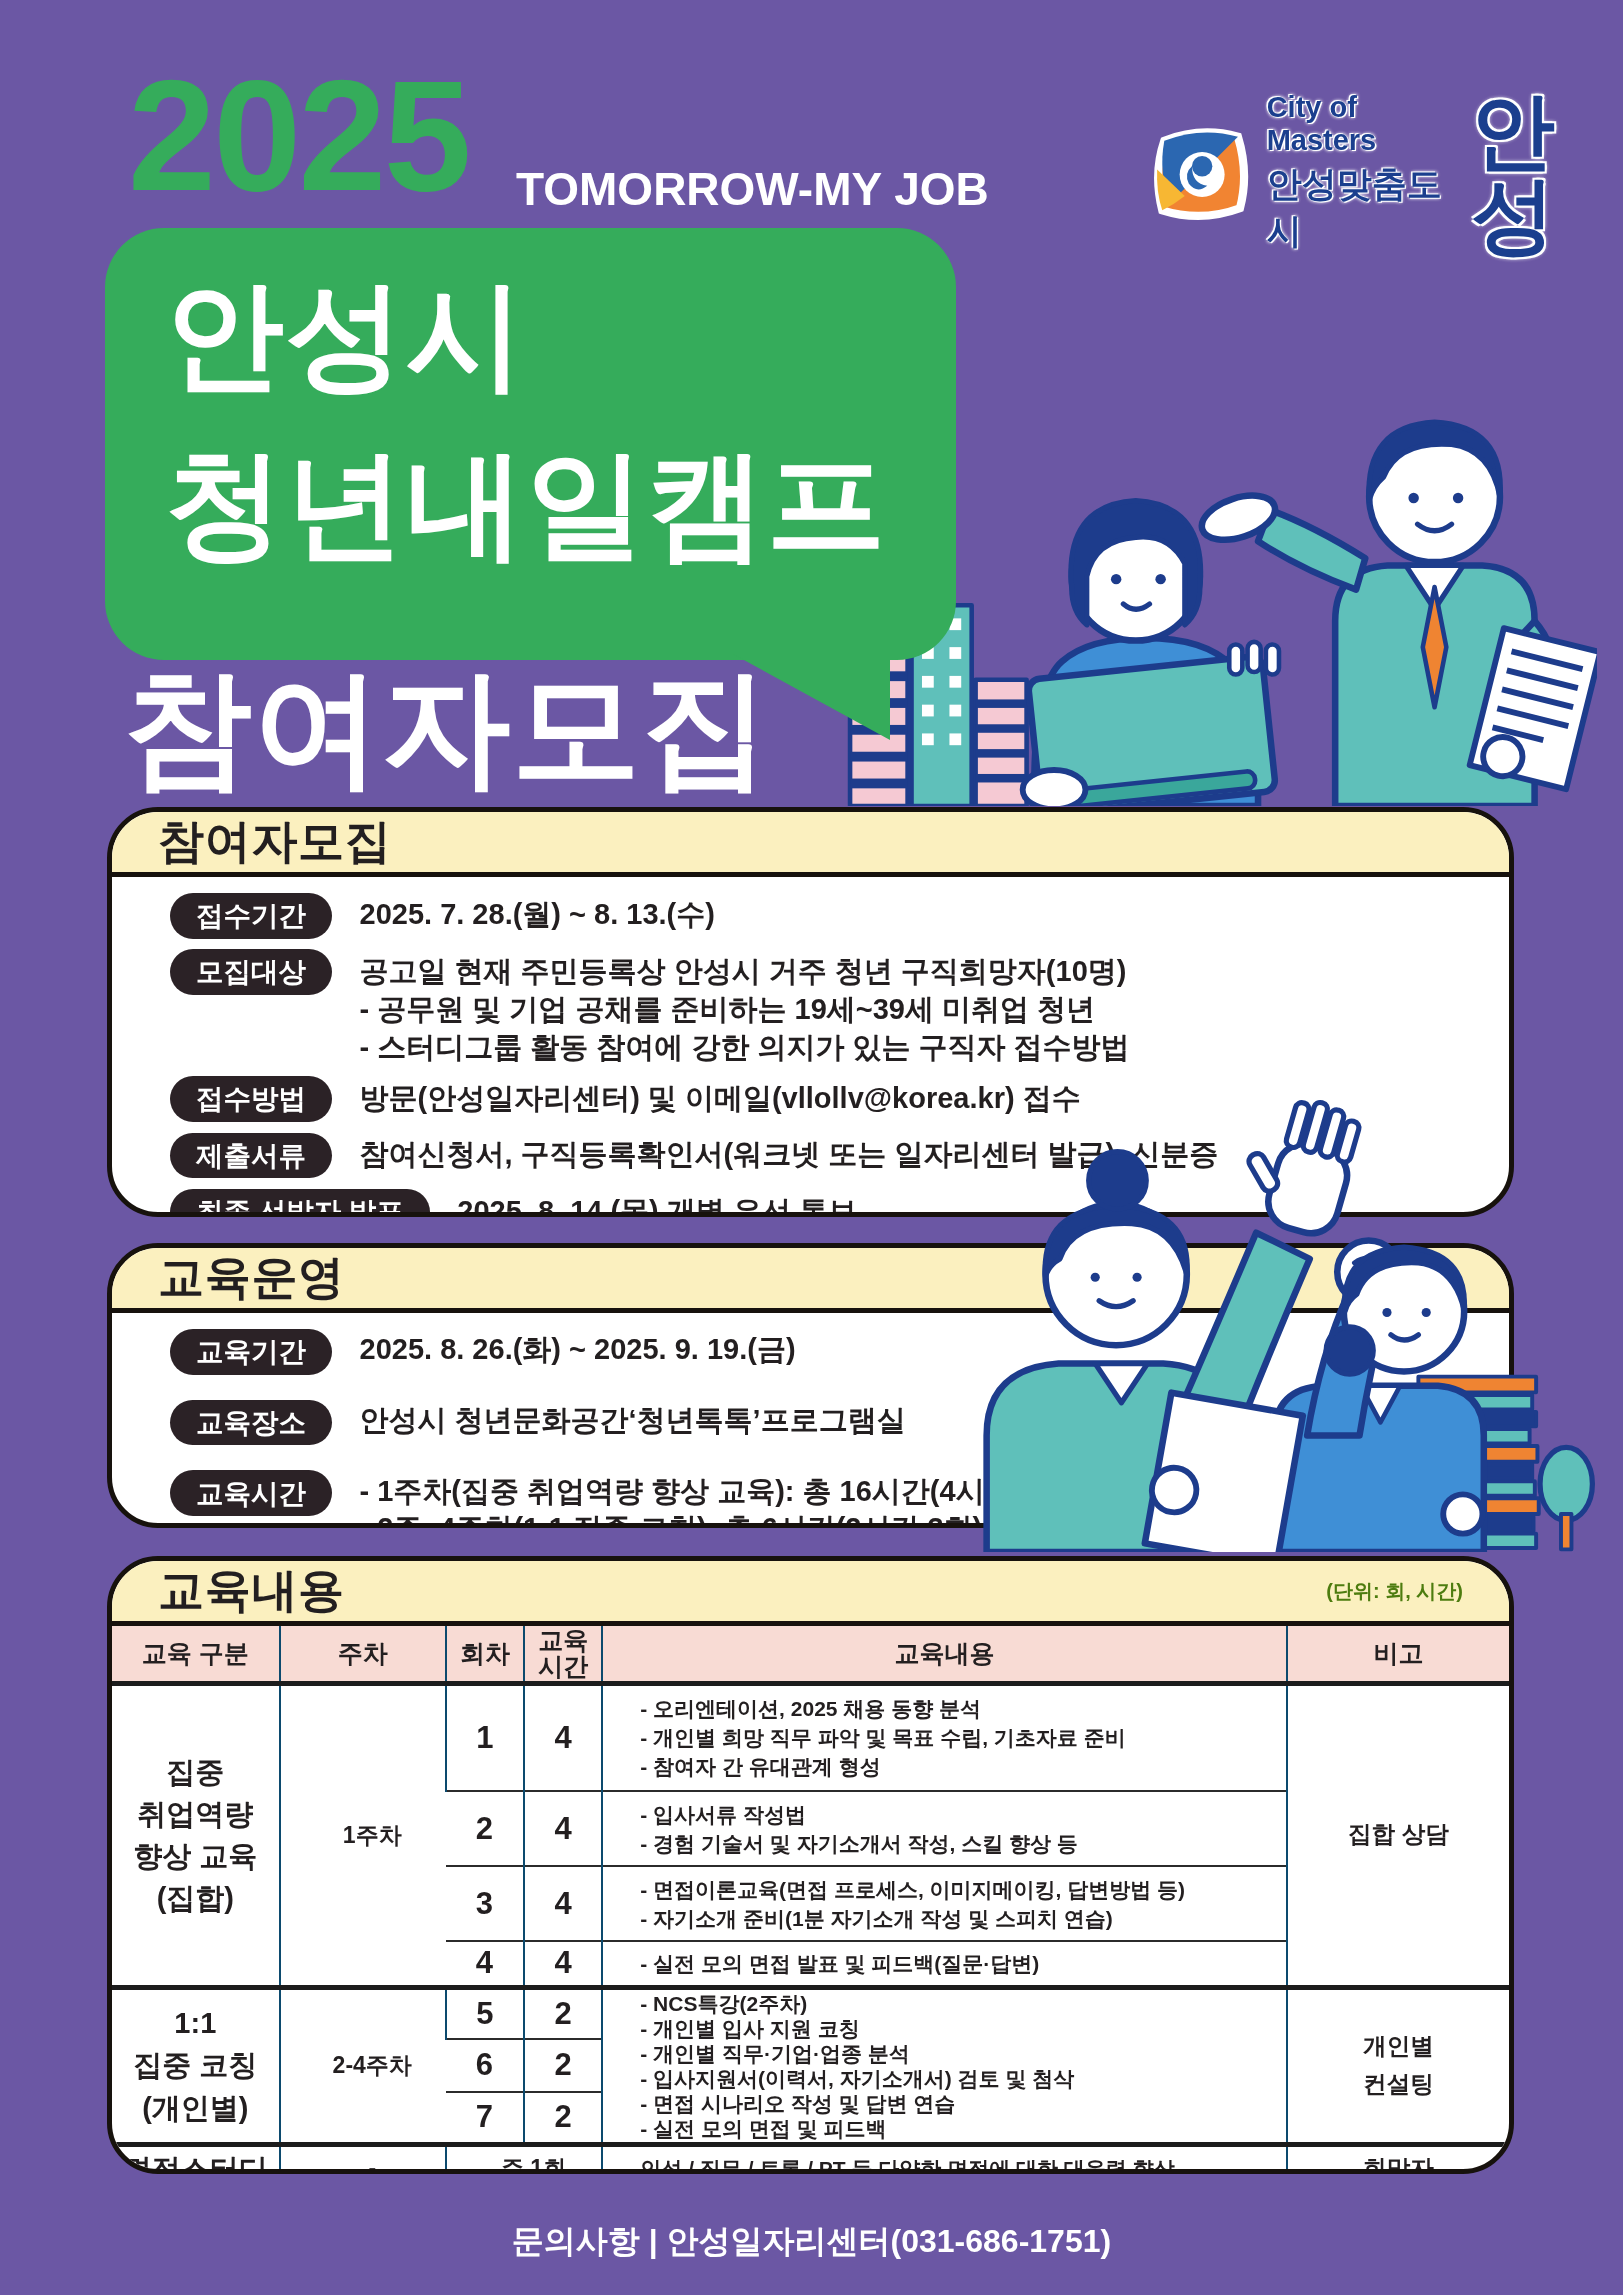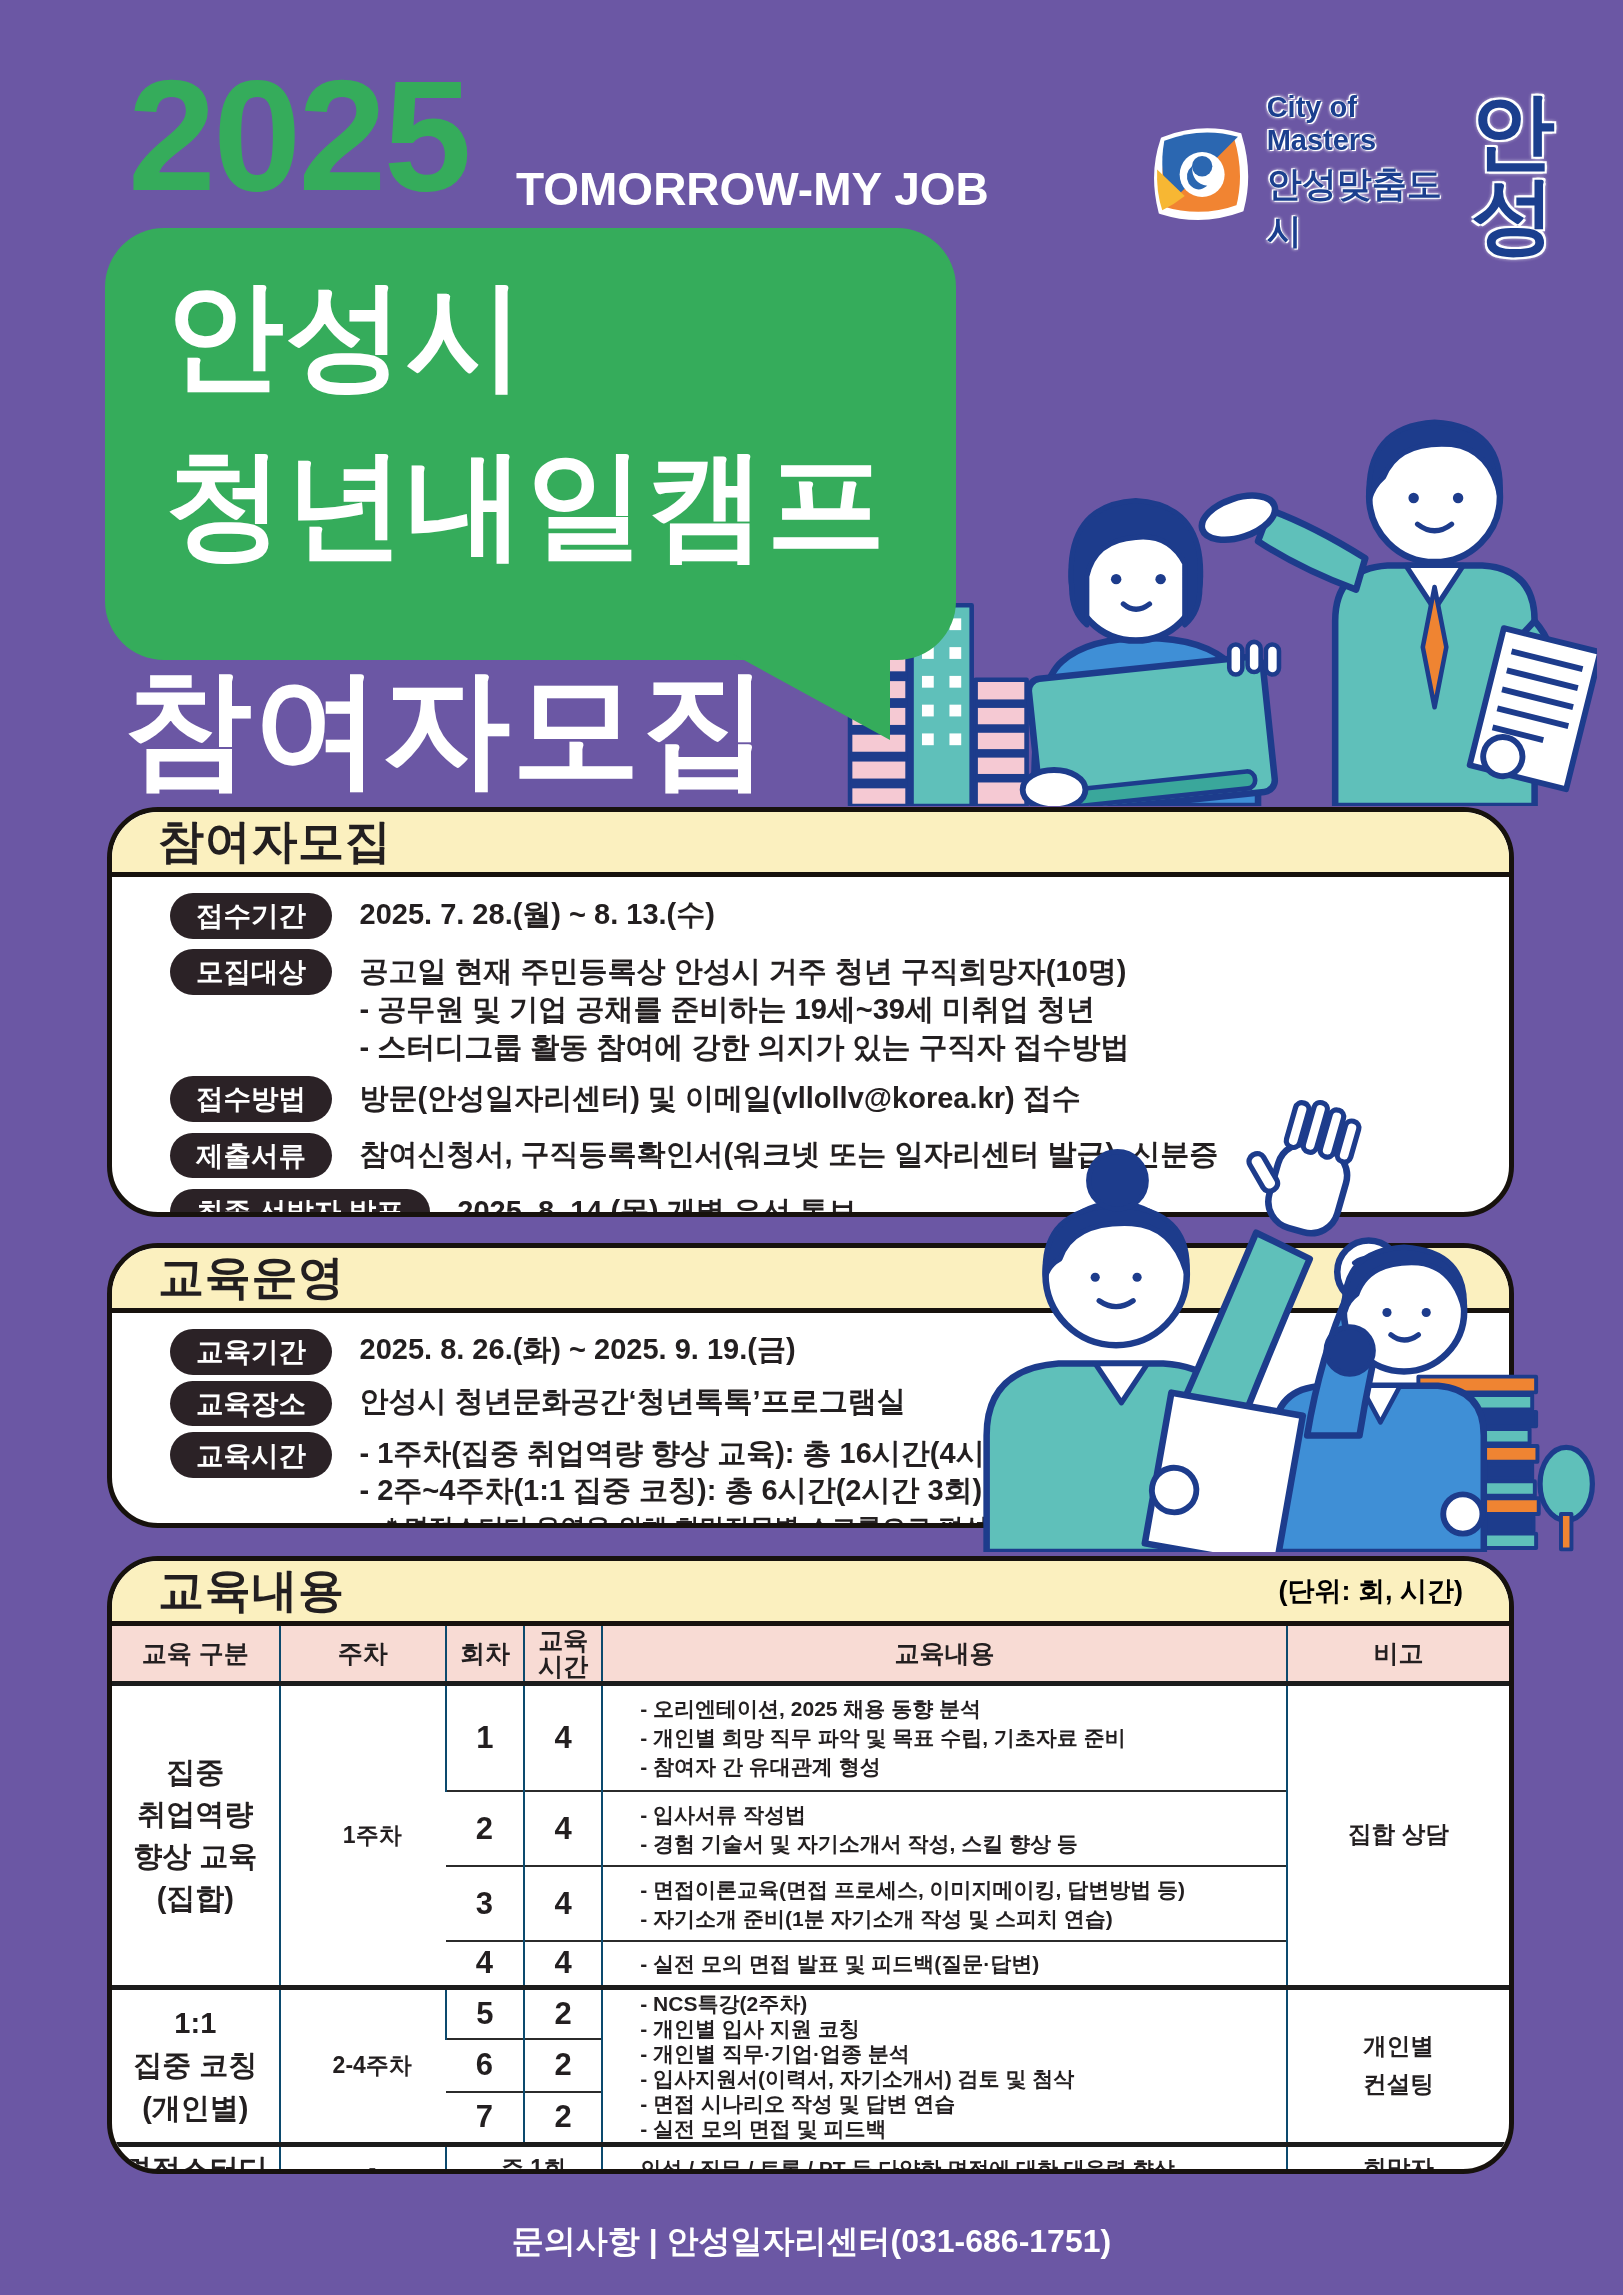--- a/index.html
+++ b/index.html
@@ -23,27 +23,27 @@
   .bubble-line.l2{top:216px;}
   .headline{position:absolute;left:124px;top:664px;font-size:128px;font-weight:900;color:#ffffff;line-height:1;letter-spacing:1.3px;z-index:2;}
 
   .illo1{position:absolute;left:838px;top:281px;width:759px;height:525px;z-index:1;}
   .illo2{position:absolute;left:967px;top:1094px;width:628px;height:458px;z-index:6;}
 
   
   .card{position:absolute;left:107px;width:1407px;background:#ffffff;border:5.2px solid #17120D;border-radius:51px;overflow:hidden;box-sizing:border-box;z-index:3;}
   .card-head{background:#FBF0BF;border-bottom:5.2px solid #17120D;height:65px;display:flex;align-items:center;padding:0 46px;box-sizing:border-box;}
   .card-title{font-size:46px;font-weight:900;color:#231F20;letter-spacing:0.7px;}
-  .unit-note{margin-left:auto;font-size:27px;font-weight:800;color:#000000;align-self:center;}
+  .unit-note{margin-left:auto;font-size:20px;font-weight:800;color:#4d7c0f;align-self:center;}
   .card1{top:807px;height:410px;}
   .card2{top:1243px;height:285px;}
   .card3{top:1556px;height:618px;}
 
   .rows{padding:15.7px 39px 0 58px;display:flex;flex-direction:column;gap:10.5px;}
-  .card2 .rows{gap:6px;}
+  .card2 .rows{gap:25px;}
   .row{display:flex;align-items:flex-start;gap:27.5px;}
   .pill{flex:0 0 auto;background:#2B2226;color:#fff;font-size:27.5px;font-weight:800;border-radius:39px;padding:9.2px 26px;white-space:nowrap;line-height:1;}
   .val{font-size:29px;font-weight:800;color:#231F20;line-height:38px;padding-top:2.6px;}
   .card2 .val{line-height:37px;}
   .val .sub{display:block;}
   .val .star{display:block;font-size:25px;font-weight:700;padding-left:27.5px;}
 
   
   table.edu{width:100%;border-collapse:collapse;table-layout:fixed;}
   table.edu col.c-cat{width:12.0%;} table.edu col.c-week{width:11.9%;}

